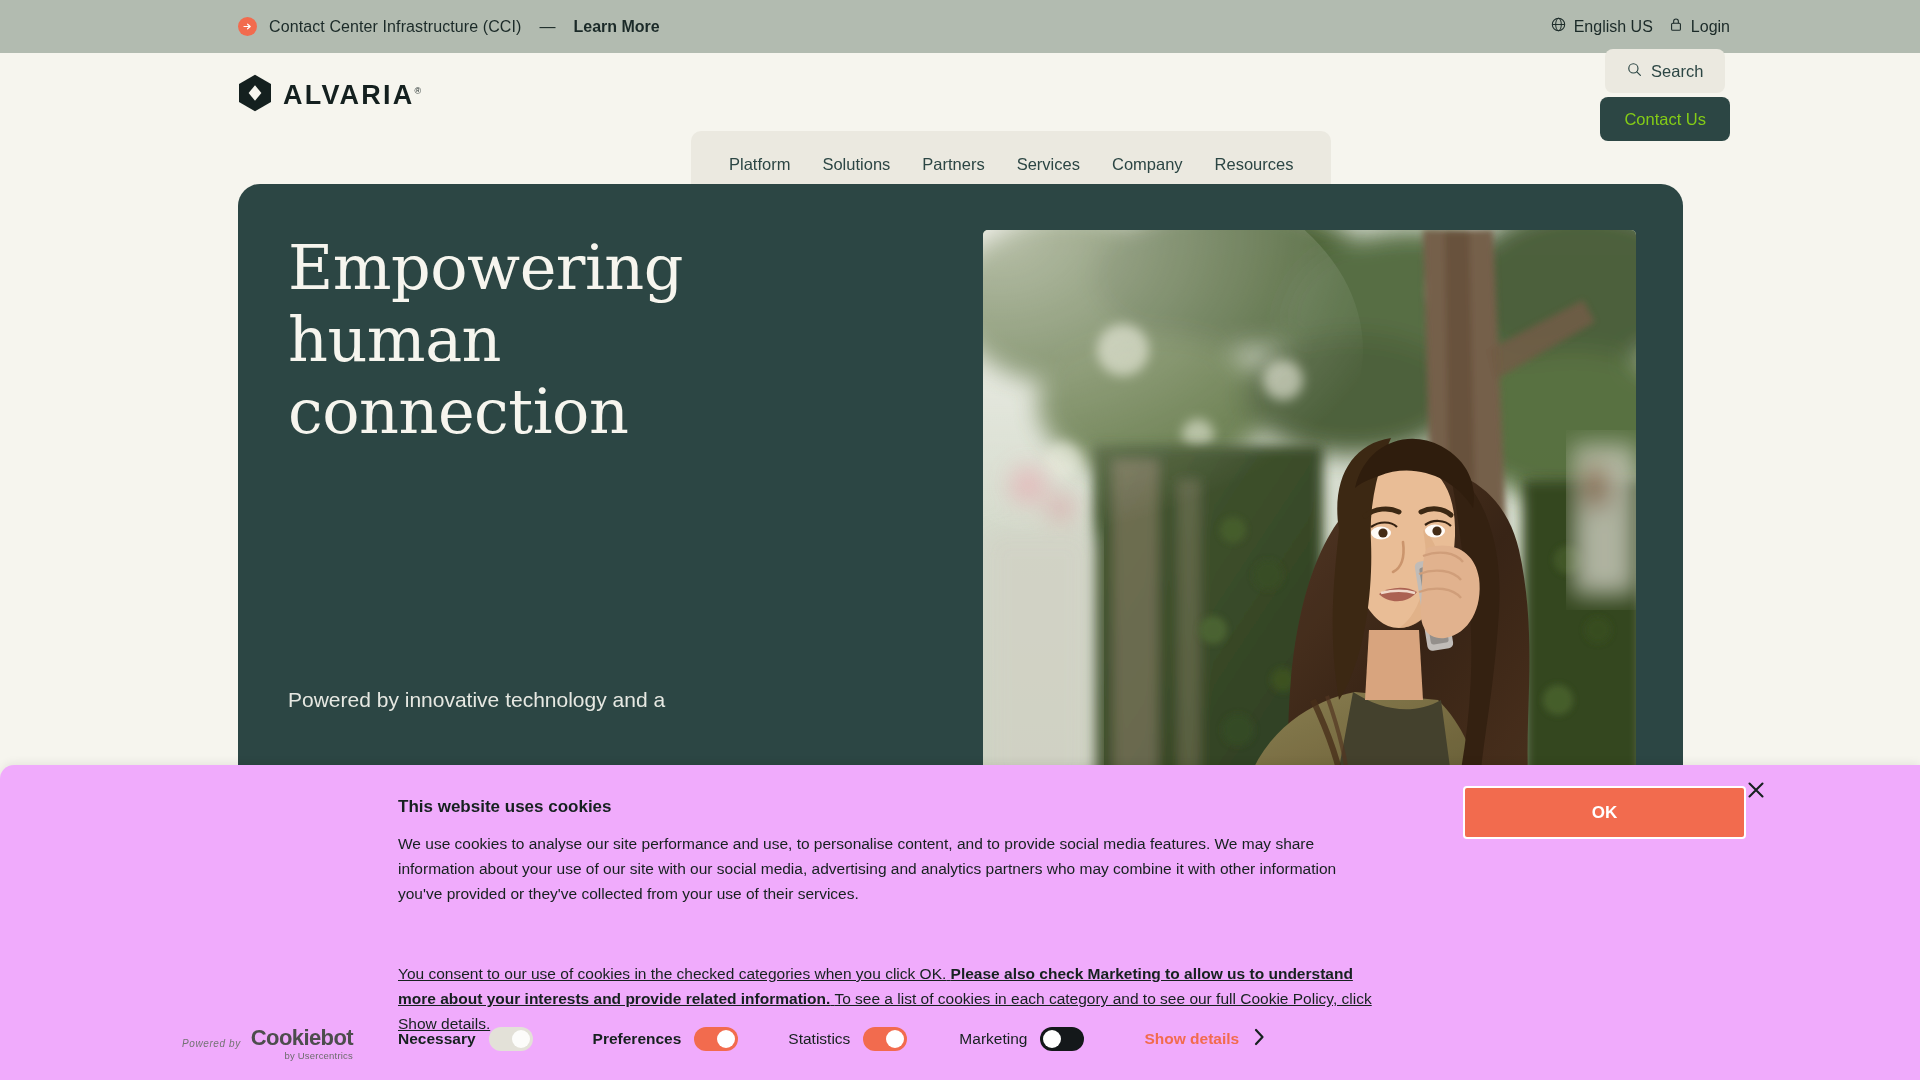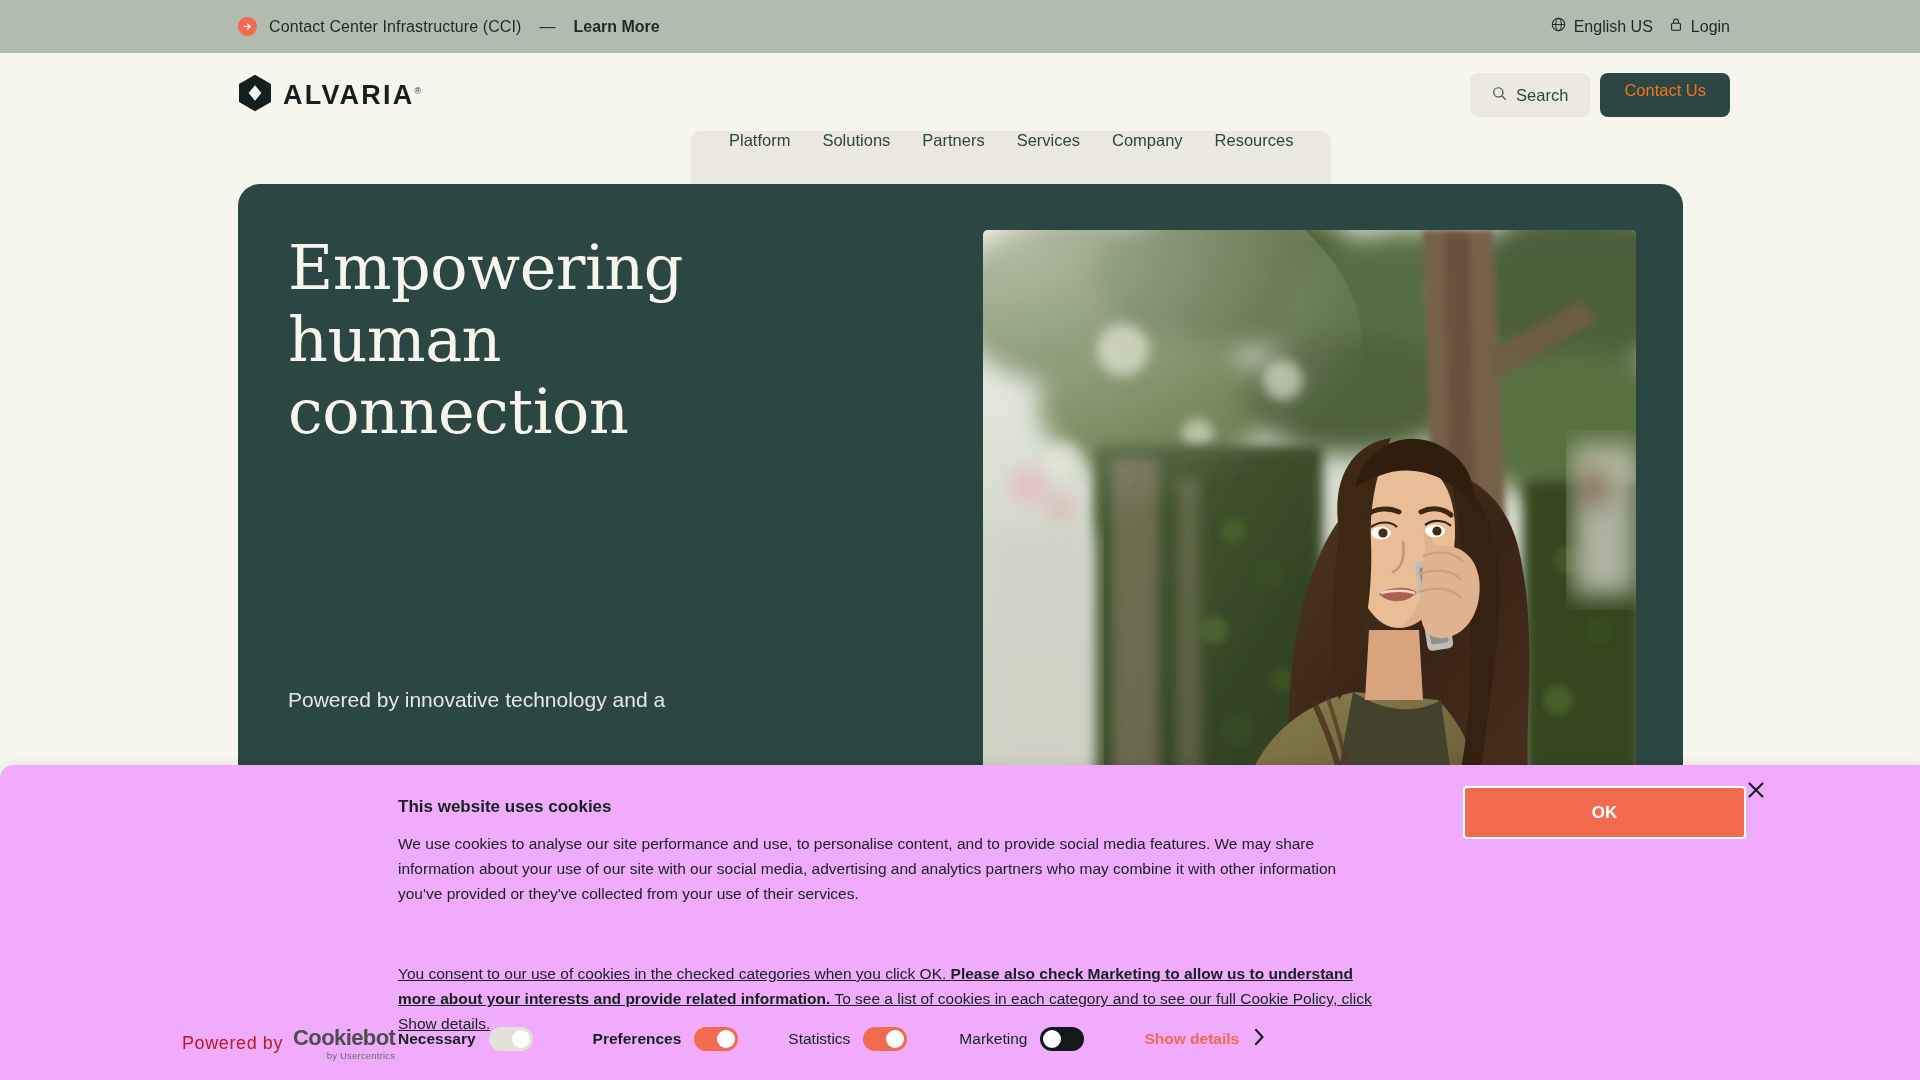--- a/index.html
+++ b/index.html
@@ -90,60 +90,62 @@
   }
 
   .nav-pill {
     position: absolute;
     left: 691px;
     top: 78px;
     height: 66px;
     background: #EBE9E0;
     border-radius: 10px;
     display: flex;
-    align-items: flex-start;
+    align-items: center;
     gap: 0;
     padding: 0 22px;
   }
   .nav-item {
     font-size: 16.5px;
     color: #2C4644;
     padding: 0 16px;
     cursor: pointer;
     white-space: nowrap;
   }
 
   .header-right {
     position: absolute;
     right: 190px;
     display: flex;
     align-items: center;
-    gap: 10px;
+    gap: 4px;
+    flex-direction: column;
   }
   .search-btn {
     height: 44px;
     background: #EBE9E0;
     border-radius: 8px;
     display: flex;
     align-items: center;
     gap: 9px;
     padding: 0 22px;
     font-size: 16.5px;
     color: #2C4644;
     border: none;
     cursor: pointer;
     font-family: "Liberation Sans", sans-serif;
   }
   .contact-btn {
     height: 44px;
     background: #2C4644;
-    color: #f97316;
+    color: #84cc16;
     border-radius: 8px;
     display: flex;
-    padding: 8px 24px;
+    align-items: center;
+    padding: 0 24px;
     font-size: 16.5px;
     border: none;
     cursor: pointer;
     font-family: "Liberation Sans", sans-serif;
   }
 
   
   .hero {
     position: absolute;
     left: 238px;
@@ -250,23 +252,24 @@
   }
 
   .ck-powered {
     position: absolute;
     left: 182px; top: 1027px;
     display: flex; align-items: center; gap: 10px;
     z-index: 60;
     cursor: pointer;
   }
   .ck-powered-label {
-    font-size: 18px;
-    color: #b91c1c;
+    font-size: 10px;
+    color: #737373;
     letter-spacing: 0.6px;
+    font-style: italic;
   }
   .cb-logo { display: flex; flex-direction: column; line-height: 1; }
   .cb-logo-main {
     font-size: 22px;
     font-weight: 700;
     color: #4D4D4D;
     letter-spacing: -0.6px;
   }
   .cb-logo-sub {
     font-size: 9.5px;

